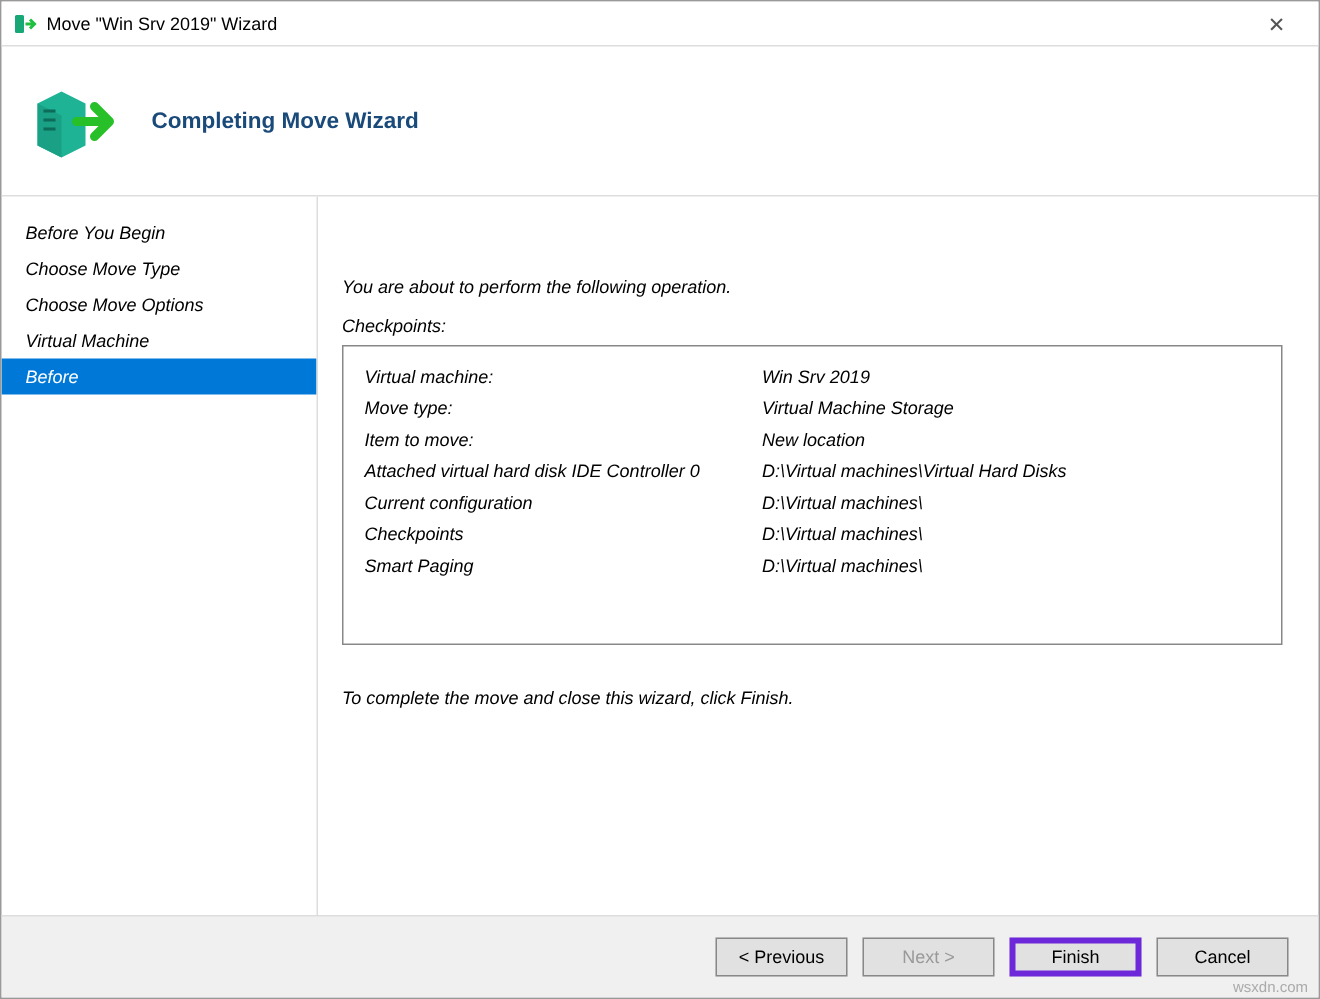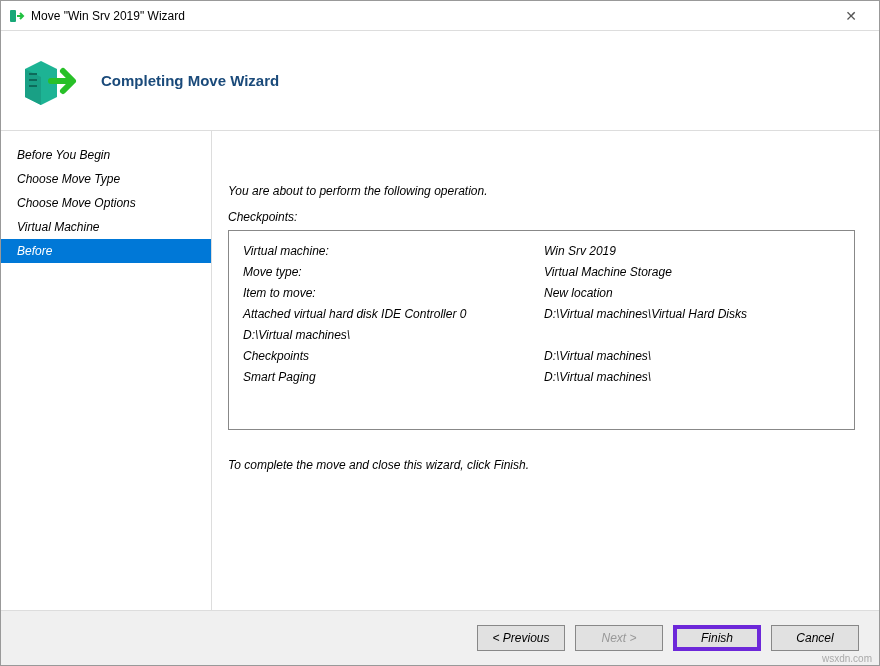--- a/index.html
+++ b/index.html
@@ -41,41 +41,40 @@
     .content { flex:1; padding:14px 24px 14px 16px; border-left:1px solid #ddd; }
     .intro { margin-bottom:12px;margin-top:39px; }
     .desc-label { margin-bottom:6px; }
     .desc-box {
       border:1px solid #888;
       background:#fff;
       height: 200px;
       padding:10px 14px;
       overflow:auto;
     }
-    .desc-row { display:flex; line-height:1.75;gap:36px; }
+    .desc-row { display:flex; line-height:1.75; }
     .desc-key { width:265px; }
     .desc-val { flex:1; }
     .hint { margin-top:28px; }
     .footer {
       border-top:1px solid #ddd;
       padding:14px 20px;
       display:flex;
       justify-content:flex-end;
       gap:10px;
       background:#f0f0f0;
     }
     .btn {
       min-width:88px;
       height:26px;
       border:1px solid #888;
       background:#e1e1e1;
       font-size:12px;
       font-family:inherit;
       cursor:default;
-      font-style:italic;
     }
     .btn:disabled { color:#999; }
     .btn.primary { border:4px solid #6d28d9; background:#e1e1e1; }
     .watermark { position:fixed; right:8px; bottom:2px; font-size:10px; color:#aaa; }
   </style>
 </head>
 <body>
 
 <div class="titlebar">
   <span class="titlebar-icon">
@@ -126,20 +125,21 @@
         </div>
         <div class="desc-row">
           <div class="desc-key">Item to move:</div>
           <div class="desc-val">New location</div>
         </div>
         <div class="desc-row">
           <div class="desc-key">Attached virtual hard disk  IDE Controller 0</div>
           <div class="desc-val">D:\Virtual machines\Virtual Hard Disks</div>
         </div>
         <div class="desc-row">
+          <div class="desc-key">Current configuration</div>
           <div class="desc-val">D:\Virtual machines\</div>
         </div>
         <div class="desc-row">
           <div class="desc-key">Checkpoints</div>
           <div class="desc-val">D:\Virtual machines\</div>
         </div>
         <div class="desc-row">
           <div class="desc-key">Smart Paging</div>
           <div class="desc-val">D:\Virtual machines\</div>
         </div>

